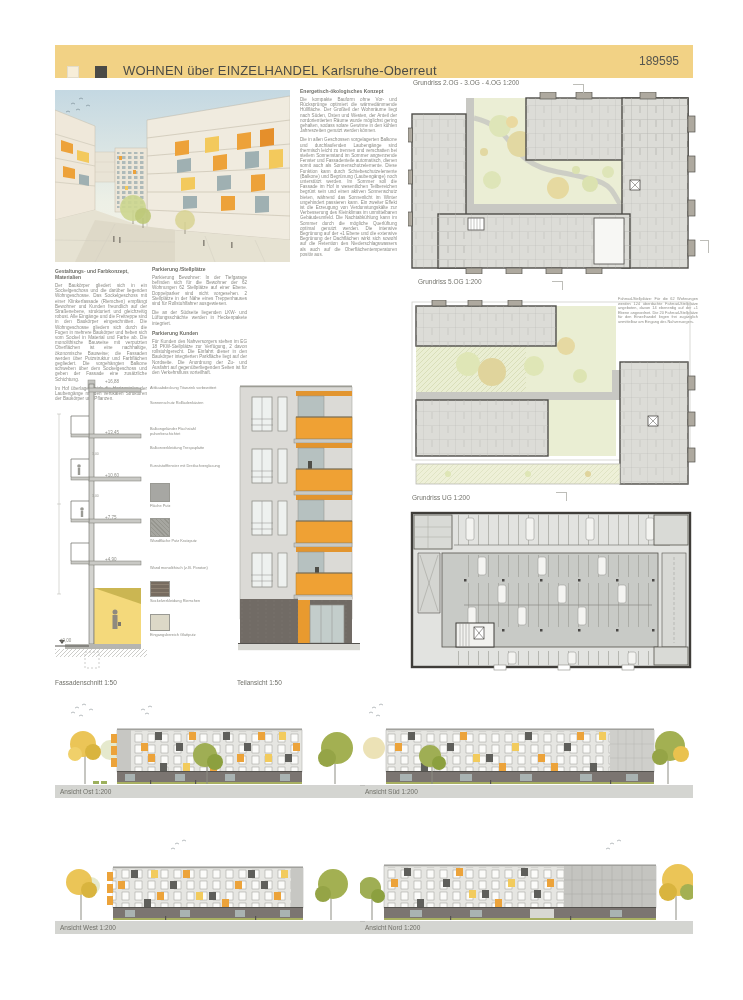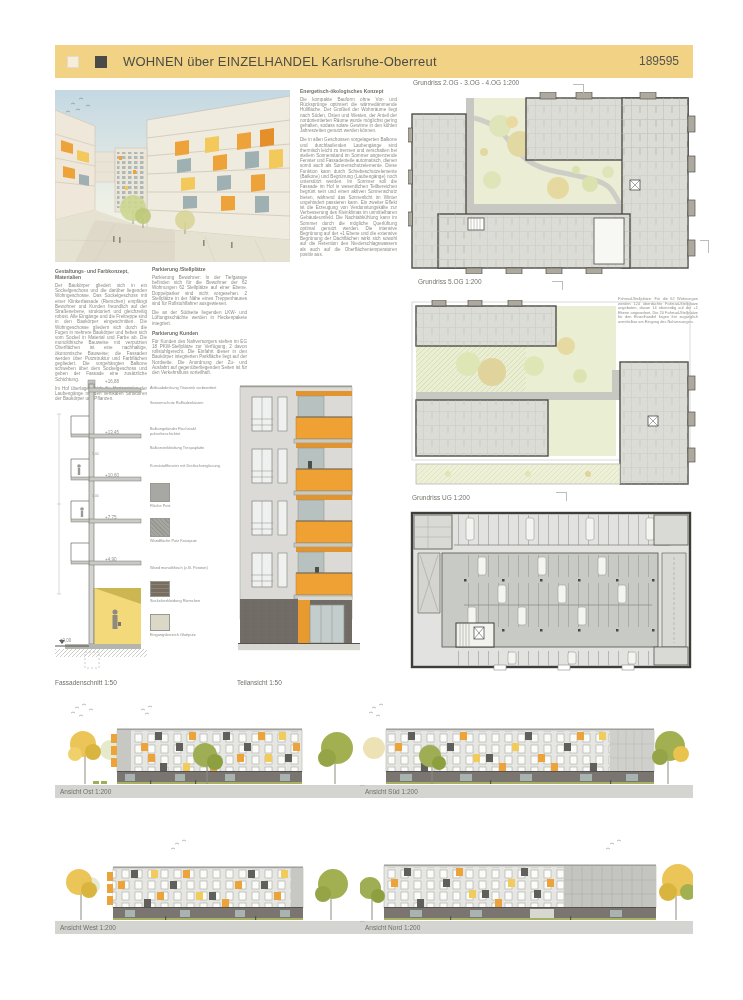--- a/index.html
+++ b/index.html
@@ -1,19 +1,19 @@
 <!DOCTYPE html>
 <html><head>
 <meta charset="utf-8">
 <style>
   html,body{margin:0;padding:0;background:#fff;}
   #board{position:relative;width:743px;height:1000px;background:#ffffff;overflow:hidden;
          font-family:"Liberation Sans",sans-serif;}
   .abs{position:absolute;}
-  .banner{display:flex;align-items:center;gap:16px;padding-left:12px;box-sizing:border-box;}
+  .banner{display:flex;align-items:flex-end;gap:16px;padding-left:12px;box-sizing:border-box;}
   .sq1{width:10px;height:10px;background:#f7eed9;border:1px solid #e3dcc9;}
   .sq2{width:12px;height:12px;background:#4a4a46;}
   .title{font-size:13px;color:#4b4b46;letter-spacing:.2px;}
   .num{position:absolute;right:14px;top:9px;font-size:12px;color:#55554e;}
   .h{font-weight:bold;font-size:5px;color:#6e6e68;margin:0 0 3px 0;}
   .t{font-size:4.6px;line-height:5.2px;color:#8c8c86;text-align:justify;margin:0 0 4px 0;}
   .planlab{font-size:6.5px;color:#73736c;}
   .cap{font-size:6.5px;color:#6f6f68;}
   .lvl{font-size:4.5px;color:#8f8f89;}
   .dim{font-size:3.5px;color:#9a9a94;}

